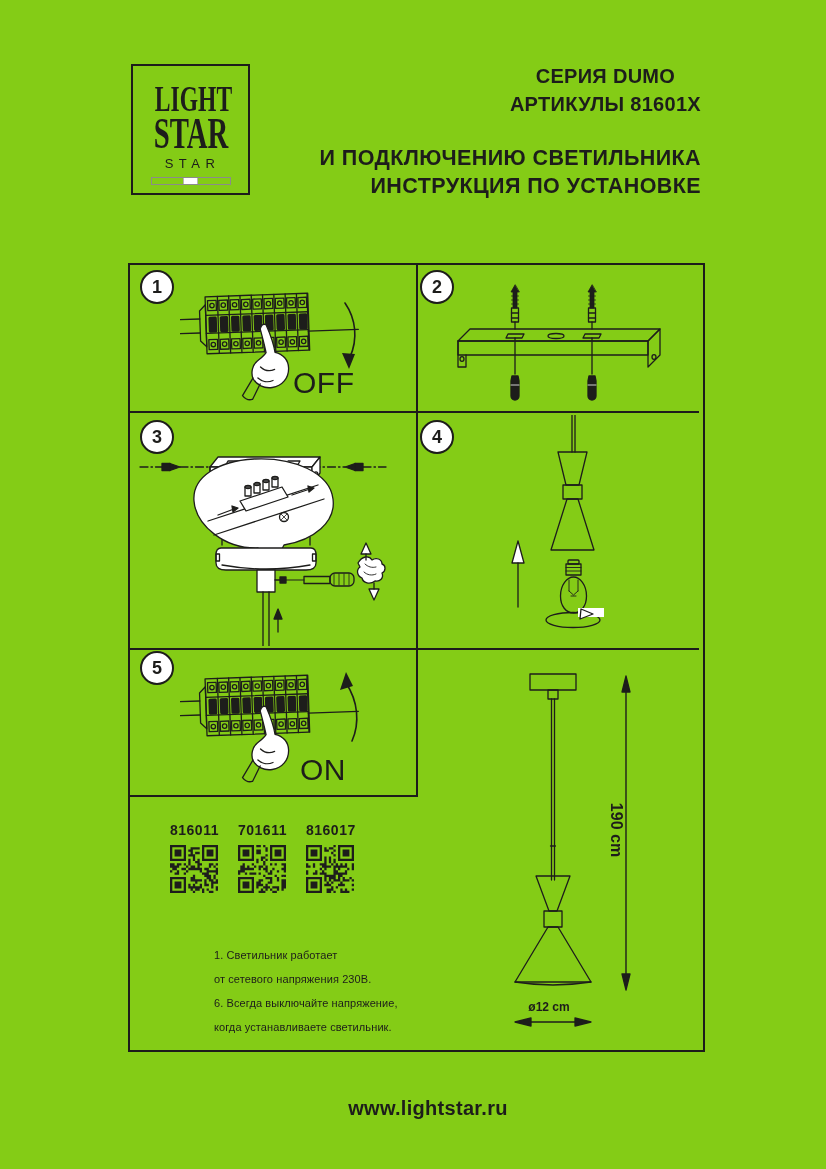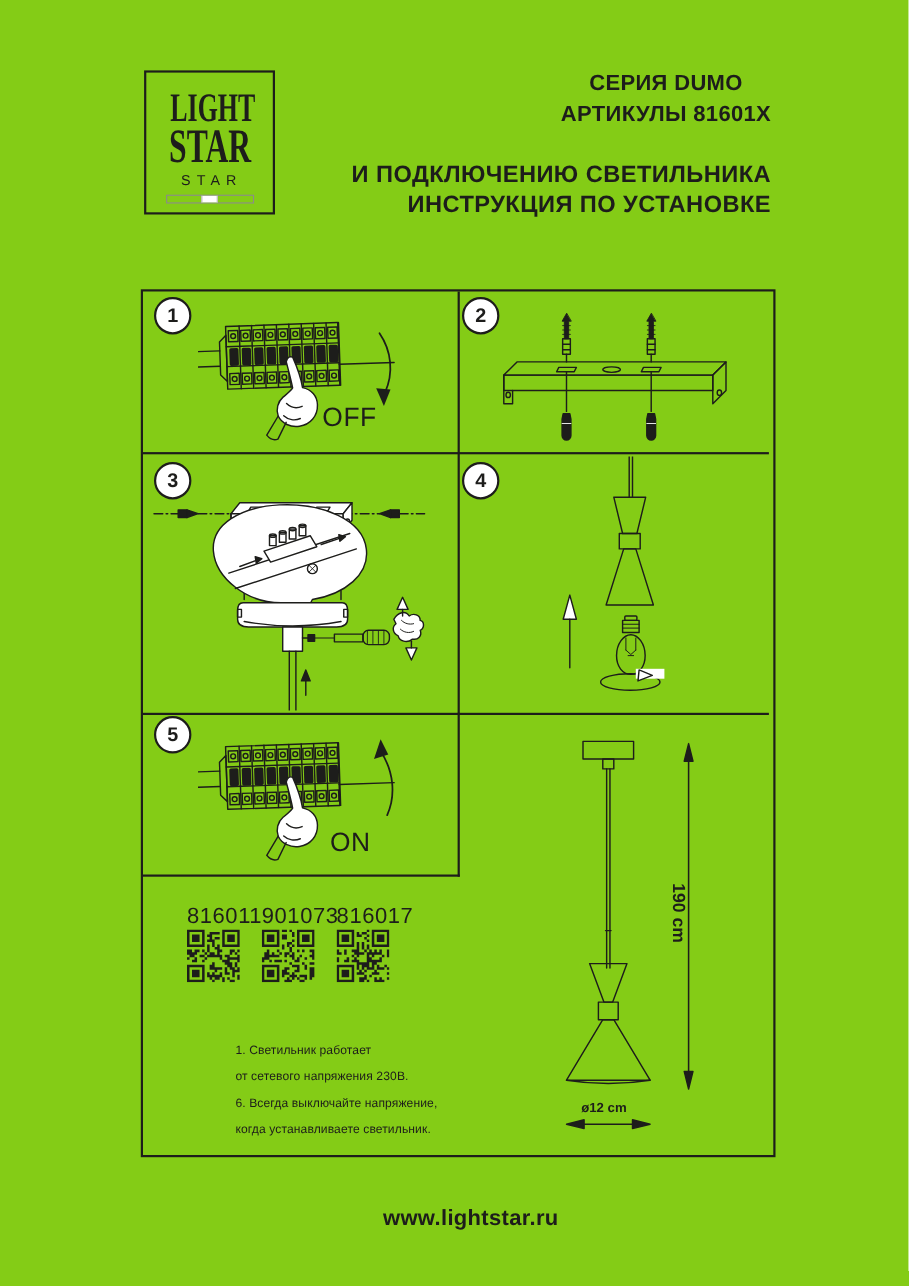--- a/index.html
+++ b/index.html
@@ -19,25 +19,25 @@
   .flag-w{width:20%;border-left:1px solid #b5b5b5;border-right:1px solid #b5b5b5;box-sizing:border-box;background:#fff;}
   .flag-r{width:40%;}
   
   .hdr-series{right:125px;top:62px;text-align:center;font-weight:bold;font-size:20px;line-height:28px;letter-spacing:0.3px;}
   .hdr-title{right:125px;top:144px;text-align:right;font-weight:bold;font-size:21.5px;line-height:28px;letter-spacing:0.4px;}
   
   .grid{left:128px;top:263px;width:573px;height:785px;border:2px solid #1d1d1b;}
   .gline{background:#1d1d1b;}
   .badge{width:34px;height:34px;border:2px solid #1d1d1b;border-radius:50%;box-sizing:border-box;
          font-size:18px;font-weight:bold;text-align:center;line-height:30px;background:#fff;}
-  .steplabel{font-size:24px;letter-spacing:0.5px;}
+  .steplabel{font-size:30px;letter-spacing:0.5px;}
   svg{display:block;}
   .draw{stroke:#1d1d1b;fill:none;stroke-width:1.3;stroke-linecap:round;stroke-linejoin:round;}
   
-  .qr-label{font-size:20px;font-weight:normal;letter-spacing:0.5px;width:60px;}
+  .qr-label{font-size:14px;font-weight:bold;letter-spacing:0.5px;width:60px;}
   .notes{font-size:11px;line-height:24px;letter-spacing:0.1px;margin-left:44px;}
   
   .dim-h{left:450px;top:555px;width:70px;height:20px;text-align:center;font-size:16px;font-weight:bold;
          transform:rotate(90deg);transform-origin:center;}
   .dim-d{left:379px;top:735px;width:80px;text-align:center;font-size:12px;font-weight:bold;}
   
   .footer{left:0;top:1097px;width:826px;text-align:center;font-weight:bold;font-size:20px;letter-spacing:0.3px;padding-left:15px;}
 </style>
 </head>
 <body>
@@ -336,21 +336,21 @@
         <path d="M79,84 C83,88 88,89 93,87 M76,95 C80,99 86,100 91,98 M71,95 L60,112 M78,101 L70,116 M60,112 C63,116 67,117 70,116"></path>
       </g>
       <g class="draw">
         <path d="M172,76 C180,58 178,36 166,18" stroke-width="1.6"></path>
         <polygon points="160,25 173,21 166,7" fill="#1d1d1b" stroke="none"></polygon>
       </g>
     </svg>
     <div class="abs steplabel" style="left:170px;top:488px;">ON</div>
 
     <div class="abs qr-label" style="left:40px;top:557px;">816011</div>
-    <div class="abs qr-label" style="left:108px;top:557px;">901073</div>
+    <div class="abs qr-label" style="left:108px;top:557px;">701611</div>
     <div class="abs qr-label" style="left:176px;top:557px;">816017</div>
     <svg class="abs qr" style="left:40px;top:580px;" width="48" height="48" viewBox="0 0 48.3 48.3">
         <path d="M0.0,0.0h2.3v2.3h-2.3zM2.3,0.0h2.3v2.3h-2.3zM4.6,0.0h2.3v2.3h-2.3zM6.9,0.0h2.3v2.3h-2.3zM9.2,0.0h2.3v2.3h-2.3zM11.5,0.0h2.3v2.3h-2.3zM13.8,0.0h2.3v2.3h-2.3zM32.2,0.0h2.3v2.3h-2.3zM34.5,0.0h2.3v2.3h-2.3zM36.8,0.0h2.3v2.3h-2.3zM39.1,0.0h2.3v2.3h-2.3zM41.4,0.0h2.3v2.3h-2.3zM43.7,0.0h2.3v2.3h-2.3zM46.0,0.0h2.3v2.3h-2.3zM0.0,2.3h2.3v2.3h-2.3zM13.8,2.3h2.3v2.3h-2.3zM20.7,2.3h2.3v2.3h-2.3zM23.0,2.3h2.3v2.3h-2.3zM25.3,2.3h2.3v2.3h-2.3zM27.6,2.3h2.3v2.3h-2.3zM32.2,2.3h2.3v2.3h-2.3zM46.0,2.3h2.3v2.3h-2.3zM0.0,4.6h2.3v2.3h-2.3zM4.6,4.6h2.3v2.3h-2.3zM6.9,4.6h2.3v2.3h-2.3zM9.2,4.6h2.3v2.3h-2.3zM13.8,4.6h2.3v2.3h-2.3zM18.4,4.6h2.3v2.3h-2.3zM20.7,4.6h2.3v2.3h-2.3zM32.2,4.6h2.3v2.3h-2.3zM36.8,4.6h2.3v2.3h-2.3zM39.1,4.6h2.3v2.3h-2.3zM41.4,4.6h2.3v2.3h-2.3zM46.0,4.6h2.3v2.3h-2.3zM0.0,6.9h2.3v2.3h-2.3zM4.6,6.9h2.3v2.3h-2.3zM6.9,6.9h2.3v2.3h-2.3zM9.2,6.9h2.3v2.3h-2.3zM13.8,6.9h2.3v2.3h-2.3zM20.7,6.9h2.3v2.3h-2.3zM25.3,6.9h2.3v2.3h-2.3zM27.6,6.9h2.3v2.3h-2.3zM32.2,6.9h2.3v2.3h-2.3zM36.8,6.9h2.3v2.3h-2.3zM39.1,6.9h2.3v2.3h-2.3zM41.4,6.9h2.3v2.3h-2.3zM46.0,6.9h2.3v2.3h-2.3zM0.0,9.2h2.3v2.3h-2.3zM4.6,9.2h2.3v2.3h-2.3zM6.9,9.2h2.3v2.3h-2.3zM9.2,9.2h2.3v2.3h-2.3zM13.8,9.2h2.3v2.3h-2.3zM18.4,9.2h2.3v2.3h-2.3zM20.7,9.2h2.3v2.3h-2.3zM23.0,9.2h2.3v2.3h-2.3zM32.2,9.2h2.3v2.3h-2.3zM36.8,9.2h2.3v2.3h-2.3zM39.1,9.2h2.3v2.3h-2.3zM41.4,9.2h2.3v2.3h-2.3zM46.0,9.2h2.3v2.3h-2.3zM0.0,11.5h2.3v2.3h-2.3zM13.8,11.5h2.3v2.3h-2.3zM23.0,11.5h2.3v2.3h-2.3zM32.2,11.5h2.3v2.3h-2.3zM46.0,11.5h2.3v2.3h-2.3zM0.0,13.8h2.3v2.3h-2.3zM2.3,13.8h2.3v2.3h-2.3zM4.6,13.8h2.3v2.3h-2.3zM6.9,13.8h2.3v2.3h-2.3zM9.2,13.8h2.3v2.3h-2.3zM11.5,13.8h2.3v2.3h-2.3zM13.8,13.8h2.3v2.3h-2.3zM18.4,13.8h2.3v2.3h-2.3zM23.0,13.8h2.3v2.3h-2.3zM27.6,13.8h2.3v2.3h-2.3zM32.2,13.8h2.3v2.3h-2.3zM34.5,13.8h2.3v2.3h-2.3zM36.8,13.8h2.3v2.3h-2.3zM39.1,13.8h2.3v2.3h-2.3zM41.4,13.8h2.3v2.3h-2.3zM43.7,13.8h2.3v2.3h-2.3zM46.0,13.8h2.3v2.3h-2.3zM18.4,16.1h2.3v2.3h-2.3zM25.3,16.1h2.3v2.3h-2.3zM27.6,16.1h2.3v2.3h-2.3zM0.0,18.4h2.3v2.3h-2.3zM2.3,18.4h2.3v2.3h-2.3zM6.9,18.4h2.3v2.3h-2.3zM9.2,18.4h2.3v2.3h-2.3zM13.8,18.4h2.3v2.3h-2.3zM18.4,18.4h2.3v2.3h-2.3zM27.6,18.4h2.3v2.3h-2.3zM29.9,18.4h2.3v2.3h-2.3zM39.1,18.4h2.3v2.3h-2.3zM41.4,18.4h2.3v2.3h-2.3zM46.0,18.4h2.3v2.3h-2.3zM0.0,20.7h2.3v2.3h-2.3zM2.3,20.7h2.3v2.3h-2.3zM4.6,20.7h2.3v2.3h-2.3zM6.9,20.7h2.3v2.3h-2.3zM16.1,20.7h2.3v2.3h-2.3zM20.7,20.7h2.3v2.3h-2.3zM23.0,20.7h2.3v2.3h-2.3zM27.6,20.7h2.3v2.3h-2.3zM39.1,20.7h2.3v2.3h-2.3zM43.7,20.7h2.3v2.3h-2.3zM2.3,23.0h2.3v2.3h-2.3zM4.6,23.0h2.3v2.3h-2.3zM11.5,23.0h2.3v2.3h-2.3zM13.8,23.0h2.3v2.3h-2.3zM18.4,23.0h2.3v2.3h-2.3zM20.7,23.0h2.3v2.3h-2.3zM23.0,23.0h2.3v2.3h-2.3zM25.3,23.0h2.3v2.3h-2.3zM27.6,23.0h2.3v2.3h-2.3zM29.9,23.0h2.3v2.3h-2.3zM34.5,23.0h2.3v2.3h-2.3zM36.8,23.0h2.3v2.3h-2.3zM46.0,23.0h2.3v2.3h-2.3zM0.0,25.3h2.3v2.3h-2.3zM6.9,25.3h2.3v2.3h-2.3zM16.1,25.3h2.3v2.3h-2.3zM29.9,25.3h2.3v2.3h-2.3zM36.8,25.3h2.3v2.3h-2.3zM39.1,25.3h2.3v2.3h-2.3zM41.4,25.3h2.3v2.3h-2.3zM43.7,25.3h2.3v2.3h-2.3zM46.0,25.3h2.3v2.3h-2.3zM4.6,27.6h2.3v2.3h-2.3zM6.9,27.6h2.3v2.3h-2.3zM13.8,27.6h2.3v2.3h-2.3zM32.2,27.6h2.3v2.3h-2.3zM34.5,27.6h2.3v2.3h-2.3zM36.8,27.6h2.3v2.3h-2.3zM46.0,27.6h2.3v2.3h-2.3zM23.0,29.9h2.3v2.3h-2.3zM34.5,29.9h2.3v2.3h-2.3zM36.8,29.9h2.3v2.3h-2.3zM39.1,29.9h2.3v2.3h-2.3zM43.7,29.9h2.3v2.3h-2.3zM0.0,32.2h2.3v2.3h-2.3zM2.3,32.2h2.3v2.3h-2.3zM4.6,32.2h2.3v2.3h-2.3zM6.9,32.2h2.3v2.3h-2.3zM9.2,32.2h2.3v2.3h-2.3zM11.5,32.2h2.3v2.3h-2.3zM13.8,32.2h2.3v2.3h-2.3zM20.7,32.2h2.3v2.3h-2.3zM23.0,32.2h2.3v2.3h-2.3zM36.8,32.2h2.3v2.3h-2.3zM39.1,32.2h2.3v2.3h-2.3zM43.7,32.2h2.3v2.3h-2.3zM0.0,34.5h2.3v2.3h-2.3zM13.8,34.5h2.3v2.3h-2.3zM20.7,34.5h2.3v2.3h-2.3zM23.0,34.5h2.3v2.3h-2.3zM25.3,34.5h2.3v2.3h-2.3zM27.6,34.5h2.3v2.3h-2.3zM29.9,34.5h2.3v2.3h-2.3zM34.5,34.5h2.3v2.3h-2.3zM39.1,34.5h2.3v2.3h-2.3zM41.4,34.5h2.3v2.3h-2.3zM46.0,34.5h2.3v2.3h-2.3zM0.0,36.8h2.3v2.3h-2.3zM4.6,36.8h2.3v2.3h-2.3zM6.9,36.8h2.3v2.3h-2.3zM9.2,36.8h2.3v2.3h-2.3zM13.8,36.8h2.3v2.3h-2.3zM25.3,36.8h2.3v2.3h-2.3zM34.5,36.8h2.3v2.3h-2.3zM41.4,36.8h2.3v2.3h-2.3zM43.7,36.8h2.3v2.3h-2.3zM46.0,36.8h2.3v2.3h-2.3zM0.0,39.1h2.3v2.3h-2.3zM4.6,39.1h2.3v2.3h-2.3zM6.9,39.1h2.3v2.3h-2.3zM9.2,39.1h2.3v2.3h-2.3zM13.8,39.1h2.3v2.3h-2.3zM18.4,39.1h2.3v2.3h-2.3zM23.0,39.1h2.3v2.3h-2.3zM29.9,39.1h2.3v2.3h-2.3zM34.5,39.1h2.3v2.3h-2.3zM36.8,39.1h2.3v2.3h-2.3zM41.4,39.1h2.3v2.3h-2.3zM0.0,41.4h2.3v2.3h-2.3zM4.6,41.4h2.3v2.3h-2.3zM6.9,41.4h2.3v2.3h-2.3zM9.2,41.4h2.3v2.3h-2.3zM13.8,41.4h2.3v2.3h-2.3zM18.4,41.4h2.3v2.3h-2.3zM20.7,41.4h2.3v2.3h-2.3zM23.0,41.4h2.3v2.3h-2.3zM25.3,41.4h2.3v2.3h-2.3zM27.6,41.4h2.3v2.3h-2.3zM29.9,41.4h2.3v2.3h-2.3zM41.4,41.4h2.3v2.3h-2.3zM46.0,41.4h2.3v2.3h-2.3zM0.0,43.7h2.3v2.3h-2.3zM13.8,43.7h2.3v2.3h-2.3zM20.7,43.7h2.3v2.3h-2.3zM25.3,43.7h2.3v2.3h-2.3zM27.6,43.7h2.3v2.3h-2.3zM32.2,43.7h2.3v2.3h-2.3zM36.8,43.7h2.3v2.3h-2.3zM46.0,43.7h2.3v2.3h-2.3zM0.0,46.0h2.3v2.3h-2.3zM2.3,46.0h2.3v2.3h-2.3zM4.6,46.0h2.3v2.3h-2.3zM6.9,46.0h2.3v2.3h-2.3zM9.2,46.0h2.3v2.3h-2.3zM11.5,46.0h2.3v2.3h-2.3zM13.8,46.0h2.3v2.3h-2.3zM23.0,46.0h2.3v2.3h-2.3zM32.2,46.0h2.3v2.3h-2.3zM39.1,46.0h2.3v2.3h-2.3zM41.4,46.0h2.3v2.3h-2.3z" fill="#1d1d1b"></path>
       </svg>
     <svg class="abs qr" style="left:108px;top:580px;" width="48" height="48" viewBox="0 0 48.3 48.3">
         <path d="M0.0,0.0h2.3v2.3h-2.3zM2.3,0.0h2.3v2.3h-2.3zM4.6,0.0h2.3v2.3h-2.3zM6.9,0.0h2.3v2.3h-2.3zM9.2,0.0h2.3v2.3h-2.3zM11.5,0.0h2.3v2.3h-2.3zM13.8,0.0h2.3v2.3h-2.3zM18.4,0.0h2.3v2.3h-2.3zM20.7,0.0h2.3v2.3h-2.3zM25.3,0.0h2.3v2.3h-2.3zM32.2,0.0h2.3v2.3h-2.3zM34.5,0.0h2.3v2.3h-2.3zM36.8,0.0h2.3v2.3h-2.3zM39.1,0.0h2.3v2.3h-2.3zM41.4,0.0h2.3v2.3h-2.3zM43.7,0.0h2.3v2.3h-2.3zM46.0,0.0h2.3v2.3h-2.3zM0.0,2.3h2.3v2.3h-2.3zM13.8,2.3h2.3v2.3h-2.3zM27.6,2.3h2.3v2.3h-2.3zM32.2,2.3h2.3v2.3h-2.3zM46.0,2.3h2.3v2.3h-2.3zM0.0,4.6h2.3v2.3h-2.3zM4.6,4.6h2.3v2.3h-2.3zM6.9,4.6h2.3v2.3h-2.3zM9.2,4.6h2.3v2.3h-2.3zM13.8,4.6h2.3v2.3h-2.3zM18.4,4.6h2.3v2.3h-2.3zM20.7,4.6h2.3v2.3h-2.3zM27.6,4.6h2.3v2.3h-2.3zM32.2,4.6h2.3v2.3h-2.3zM36.8,4.6h2.3v2.3h-2.3zM39.1,4.6h2.3v2.3h-2.3zM41.4,4.6h2.3v2.3h-2.3zM46.0,4.6h2.3v2.3h-2.3zM0.0,6.9h2.3v2.3h-2.3zM4.6,6.9h2.3v2.3h-2.3zM6.9,6.9h2.3v2.3h-2.3zM9.2,6.9h2.3v2.3h-2.3zM13.8,6.9h2.3v2.3h-2.3zM18.4,6.9h2.3v2.3h-2.3zM20.7,6.9h2.3v2.3h-2.3zM32.2,6.9h2.3v2.3h-2.3zM36.8,6.9h2.3v2.3h-2.3zM39.1,6.9h2.3v2.3h-2.3zM41.4,6.9h2.3v2.3h-2.3zM46.0,6.9h2.3v2.3h-2.3zM0.0,9.2h2.3v2.3h-2.3zM4.6,9.2h2.3v2.3h-2.3zM6.9,9.2h2.3v2.3h-2.3zM9.2,9.2h2.3v2.3h-2.3zM13.8,9.2h2.3v2.3h-2.3zM27.6,9.2h2.3v2.3h-2.3zM32.2,9.2h2.3v2.3h-2.3zM36.8,9.2h2.3v2.3h-2.3zM39.1,9.2h2.3v2.3h-2.3zM41.4,9.2h2.3v2.3h-2.3zM46.0,9.2h2.3v2.3h-2.3zM0.0,11.5h2.3v2.3h-2.3zM13.8,11.5h2.3v2.3h-2.3zM23.0,11.5h2.3v2.3h-2.3zM25.3,11.5h2.3v2.3h-2.3zM32.2,11.5h2.3v2.3h-2.3zM46.0,11.5h2.3v2.3h-2.3zM0.0,13.8h2.3v2.3h-2.3zM2.3,13.8h2.3v2.3h-2.3zM4.6,13.8h2.3v2.3h-2.3zM6.9,13.8h2.3v2.3h-2.3zM9.2,13.8h2.3v2.3h-2.3zM11.5,13.8h2.3v2.3h-2.3zM13.8,13.8h2.3v2.3h-2.3zM18.4,13.8h2.3v2.3h-2.3zM23.0,13.8h2.3v2.3h-2.3zM27.6,13.8h2.3v2.3h-2.3zM32.2,13.8h2.3v2.3h-2.3zM34.5,13.8h2.3v2.3h-2.3zM36.8,13.8h2.3v2.3h-2.3zM39.1,13.8h2.3v2.3h-2.3zM41.4,13.8h2.3v2.3h-2.3zM43.7,13.8h2.3v2.3h-2.3zM46.0,13.8h2.3v2.3h-2.3zM18.4,16.1h2.3v2.3h-2.3zM25.3,16.1h2.3v2.3h-2.3zM4.6,18.4h2.3v2.3h-2.3zM13.8,18.4h2.3v2.3h-2.3zM25.3,18.4h2.3v2.3h-2.3zM32.2,18.4h2.3v2.3h-2.3zM36.8,18.4h2.3v2.3h-2.3zM43.7,18.4h2.3v2.3h-2.3zM46.0,18.4h2.3v2.3h-2.3zM2.3,20.7h2.3v2.3h-2.3zM4.6,20.7h2.3v2.3h-2.3zM9.2,20.7h2.3v2.3h-2.3zM16.1,20.7h2.3v2.3h-2.3zM20.7,20.7h2.3v2.3h-2.3zM23.0,20.7h2.3v2.3h-2.3zM27.6,20.7h2.3v2.3h-2.3zM46.0,20.7h2.3v2.3h-2.3zM2.3,23.0h2.3v2.3h-2.3zM4.6,23.0h2.3v2.3h-2.3zM6.9,23.0h2.3v2.3h-2.3zM9.2,23.0h2.3v2.3h-2.3zM11.5,23.0h2.3v2.3h-2.3zM13.8,23.0h2.3v2.3h-2.3zM20.7,23.0h2.3v2.3h-2.3zM25.3,23.0h2.3v2.3h-2.3zM27.6,23.0h2.3v2.3h-2.3zM34.5,23.0h2.3v2.3h-2.3zM43.7,23.0h2.3v2.3h-2.3zM46.0,23.0h2.3v2.3h-2.3zM0.0,25.3h2.3v2.3h-2.3zM2.3,25.3h2.3v2.3h-2.3zM4.6,25.3h2.3v2.3h-2.3zM27.6,25.3h2.3v2.3h-2.3zM32.2,25.3h2.3v2.3h-2.3zM39.1,25.3h2.3v2.3h-2.3zM46.0,25.3h2.3v2.3h-2.3zM0.0,27.6h2.3v2.3h-2.3zM6.9,27.6h2.3v2.3h-2.3zM11.5,27.6h2.3v2.3h-2.3zM13.8,27.6h2.3v2.3h-2.3zM16.1,27.6h2.3v2.3h-2.3zM20.7,27.6h2.3v2.3h-2.3zM29.9,27.6h2.3v2.3h-2.3zM32.2,27.6h2.3v2.3h-2.3zM25.3,29.9h2.3v2.3h-2.3zM36.8,29.9h2.3v2.3h-2.3zM43.7,29.9h2.3v2.3h-2.3zM46.0,29.9h2.3v2.3h-2.3zM0.0,32.2h2.3v2.3h-2.3zM2.3,32.2h2.3v2.3h-2.3zM4.6,32.2h2.3v2.3h-2.3zM6.9,32.2h2.3v2.3h-2.3zM9.2,32.2h2.3v2.3h-2.3zM11.5,32.2h2.3v2.3h-2.3zM13.8,32.2h2.3v2.3h-2.3zM27.6,32.2h2.3v2.3h-2.3zM29.9,32.2h2.3v2.3h-2.3zM32.2,32.2h2.3v2.3h-2.3zM39.1,32.2h2.3v2.3h-2.3zM0.0,34.5h2.3v2.3h-2.3zM13.8,34.5h2.3v2.3h-2.3zM20.7,34.5h2.3v2.3h-2.3zM23.0,34.5h2.3v2.3h-2.3zM32.2,34.5h2.3v2.3h-2.3zM39.1,34.5h2.3v2.3h-2.3zM43.7,34.5h2.3v2.3h-2.3zM46.0,34.5h2.3v2.3h-2.3zM0.0,36.8h2.3v2.3h-2.3zM4.6,36.8h2.3v2.3h-2.3zM6.9,36.8h2.3v2.3h-2.3zM9.2,36.8h2.3v2.3h-2.3zM13.8,36.8h2.3v2.3h-2.3zM18.4,36.8h2.3v2.3h-2.3zM20.7,36.8h2.3v2.3h-2.3zM29.9,36.8h2.3v2.3h-2.3zM32.2,36.8h2.3v2.3h-2.3zM43.7,36.8h2.3v2.3h-2.3zM46.0,36.8h2.3v2.3h-2.3zM0.0,39.1h2.3v2.3h-2.3zM4.6,39.1h2.3v2.3h-2.3zM6.9,39.1h2.3v2.3h-2.3zM9.2,39.1h2.3v2.3h-2.3zM13.8,39.1h2.3v2.3h-2.3zM18.4,39.1h2.3v2.3h-2.3zM20.7,39.1h2.3v2.3h-2.3zM23.0,39.1h2.3v2.3h-2.3zM27.6,39.1h2.3v2.3h-2.3zM43.7,39.1h2.3v2.3h-2.3zM46.0,39.1h2.3v2.3h-2.3zM0.0,41.4h2.3v2.3h-2.3zM4.6,41.4h2.3v2.3h-2.3zM6.9,41.4h2.3v2.3h-2.3zM9.2,41.4h2.3v2.3h-2.3zM13.8,41.4h2.3v2.3h-2.3zM18.4,41.4h2.3v2.3h-2.3zM25.3,41.4h2.3v2.3h-2.3zM27.6,41.4h2.3v2.3h-2.3zM29.9,41.4h2.3v2.3h-2.3zM34.5,41.4h2.3v2.3h-2.3zM36.8,41.4h2.3v2.3h-2.3zM39.1,41.4h2.3v2.3h-2.3zM43.7,41.4h2.3v2.3h-2.3zM46.0,41.4h2.3v2.3h-2.3zM0.0,43.7h2.3v2.3h-2.3zM13.8,43.7h2.3v2.3h-2.3zM23.0,43.7h2.3v2.3h-2.3zM27.6,43.7h2.3v2.3h-2.3zM32.2,43.7h2.3v2.3h-2.3zM39.1,43.7h2.3v2.3h-2.3zM43.7,43.7h2.3v2.3h-2.3zM0.0,46.0h2.3v2.3h-2.3zM2.3,46.0h2.3v2.3h-2.3zM4.6,46.0h2.3v2.3h-2.3zM6.9,46.0h2.3v2.3h-2.3zM9.2,46.0h2.3v2.3h-2.3zM11.5,46.0h2.3v2.3h-2.3zM13.8,46.0h2.3v2.3h-2.3zM20.7,46.0h2.3v2.3h-2.3zM23.0,46.0h2.3v2.3h-2.3zM25.3,46.0h2.3v2.3h-2.3zM34.5,46.0h2.3v2.3h-2.3zM36.8,46.0h2.3v2.3h-2.3z" fill="#1d1d1b"></path>
       </svg>
     <svg class="abs qr" style="left:176px;top:580px;" width="48" height="48" viewBox="0 0 48.3 48.3">
         <path d="M0.0,0.0h2.3v2.3h-2.3zM2.3,0.0h2.3v2.3h-2.3zM4.6,0.0h2.3v2.3h-2.3zM6.9,0.0h2.3v2.3h-2.3zM9.2,0.0h2.3v2.3h-2.3zM11.5,0.0h2.3v2.3h-2.3zM13.8,0.0h2.3v2.3h-2.3zM27.6,0.0h2.3v2.3h-2.3zM32.2,0.0h2.3v2.3h-2.3zM34.5,0.0h2.3v2.3h-2.3zM36.8,0.0h2.3v2.3h-2.3zM39.1,0.0h2.3v2.3h-2.3zM41.4,0.0h2.3v2.3h-2.3zM43.7,0.0h2.3v2.3h-2.3zM46.0,0.0h2.3v2.3h-2.3zM0.0,2.3h2.3v2.3h-2.3zM13.8,2.3h2.3v2.3h-2.3zM18.4,2.3h2.3v2.3h-2.3zM23.0,2.3h2.3v2.3h-2.3zM25.3,2.3h2.3v2.3h-2.3zM32.2,2.3h2.3v2.3h-2.3zM46.0,2.3h2.3v2.3h-2.3zM0.0,4.6h2.3v2.3h-2.3zM4.6,4.6h2.3v2.3h-2.3zM6.9,4.6h2.3v2.3h-2.3zM9.2,4.6h2.3v2.3h-2.3zM13.8,4.6h2.3v2.3h-2.3zM18.4,4.6h2.3v2.3h-2.3zM20.7,4.6h2.3v2.3h-2.3zM27.6,4.6h2.3v2.3h-2.3zM32.2,4.6h2.3v2.3h-2.3zM36.8,4.6h2.3v2.3h-2.3zM39.1,4.6h2.3v2.3h-2.3zM41.4,4.6h2.3v2.3h-2.3zM46.0,4.6h2.3v2.3h-2.3zM0.0,6.9h2.3v2.3h-2.3zM4.6,6.9h2.3v2.3h-2.3zM6.9,6.9h2.3v2.3h-2.3zM9.2,6.9h2.3v2.3h-2.3zM13.8,6.9h2.3v2.3h-2.3zM25.3,6.9h2.3v2.3h-2.3zM32.2,6.9h2.3v2.3h-2.3zM36.8,6.9h2.3v2.3h-2.3zM39.1,6.9h2.3v2.3h-2.3zM41.4,6.9h2.3v2.3h-2.3zM46.0,6.9h2.3v2.3h-2.3zM0.0,9.2h2.3v2.3h-2.3zM4.6,9.2h2.3v2.3h-2.3zM6.9,9.2h2.3v2.3h-2.3zM9.2,9.2h2.3v2.3h-2.3zM13.8,9.2h2.3v2.3h-2.3zM27.6,9.2h2.3v2.3h-2.3zM32.2,9.2h2.3v2.3h-2.3zM36.8,9.2h2.3v2.3h-2.3zM39.1,9.2h2.3v2.3h-2.3zM41.4,9.2h2.3v2.3h-2.3zM46.0,9.2h2.3v2.3h-2.3zM0.0,11.5h2.3v2.3h-2.3zM13.8,11.5h2.3v2.3h-2.3zM18.4,11.5h2.3v2.3h-2.3zM23.0,11.5h2.3v2.3h-2.3zM32.2,11.5h2.3v2.3h-2.3zM46.0,11.5h2.3v2.3h-2.3zM0.0,13.8h2.3v2.3h-2.3zM2.3,13.8h2.3v2.3h-2.3zM4.6,13.8h2.3v2.3h-2.3zM6.9,13.8h2.3v2.3h-2.3zM9.2,13.8h2.3v2.3h-2.3zM11.5,13.8h2.3v2.3h-2.3zM13.8,13.8h2.3v2.3h-2.3zM18.4,13.8h2.3v2.3h-2.3zM23.0,13.8h2.3v2.3h-2.3zM27.6,13.8h2.3v2.3h-2.3zM32.2,13.8h2.3v2.3h-2.3zM34.5,13.8h2.3v2.3h-2.3zM36.8,13.8h2.3v2.3h-2.3zM39.1,13.8h2.3v2.3h-2.3zM41.4,13.8h2.3v2.3h-2.3zM43.7,13.8h2.3v2.3h-2.3zM46.0,13.8h2.3v2.3h-2.3zM18.4,16.1h2.3v2.3h-2.3zM23.0,16.1h2.3v2.3h-2.3zM27.6,16.1h2.3v2.3h-2.3zM0.0,18.4h2.3v2.3h-2.3zM6.9,18.4h2.3v2.3h-2.3zM13.8,18.4h2.3v2.3h-2.3zM16.1,18.4h2.3v2.3h-2.3zM18.4,18.4h2.3v2.3h-2.3zM25.3,18.4h2.3v2.3h-2.3zM29.9,18.4h2.3v2.3h-2.3zM34.5,18.4h2.3v2.3h-2.3zM39.1,18.4h2.3v2.3h-2.3zM46.0,18.4h2.3v2.3h-2.3zM0.0,20.7h2.3v2.3h-2.3zM2.3,20.7h2.3v2.3h-2.3zM6.9,20.7h2.3v2.3h-2.3zM16.1,20.7h2.3v2.3h-2.3zM18.4,20.7h2.3v2.3h-2.3zM20.7,20.7h2.3v2.3h-2.3zM23.0,20.7h2.3v2.3h-2.3zM27.6,20.7h2.3v2.3h-2.3zM29.9,20.7h2.3v2.3h-2.3zM32.2,20.7h2.3v2.3h-2.3zM34.5,20.7h2.3v2.3h-2.3zM36.8,20.7h2.3v2.3h-2.3zM39.1,20.7h2.3v2.3h-2.3zM46.0,20.7h2.3v2.3h-2.3zM13.8,23.0h2.3v2.3h-2.3zM18.4,23.0h2.3v2.3h-2.3zM27.6,23.0h2.3v2.3h-2.3zM32.2,23.0h2.3v2.3h-2.3zM41.4,23.0h2.3v2.3h-2.3zM46.0,23.0h2.3v2.3h-2.3zM0.0,25.3h2.3v2.3h-2.3zM9.2,25.3h2.3v2.3h-2.3zM16.1,25.3h2.3v2.3h-2.3zM27.6,25.3h2.3v2.3h-2.3zM29.9,25.3h2.3v2.3h-2.3zM39.1,25.3h2.3v2.3h-2.3zM0.0,27.6h2.3v2.3h-2.3zM6.9,27.6h2.3v2.3h-2.3zM9.2,27.6h2.3v2.3h-2.3zM13.8,27.6h2.3v2.3h-2.3zM16.1,27.6h2.3v2.3h-2.3zM18.4,27.6h2.3v2.3h-2.3zM27.6,27.6h2.3v2.3h-2.3zM29.9,27.6h2.3v2.3h-2.3zM32.2,27.6h2.3v2.3h-2.3zM34.5,27.6h2.3v2.3h-2.3zM36.8,27.6h2.3v2.3h-2.3zM39.1,27.6h2.3v2.3h-2.3zM18.4,29.9h2.3v2.3h-2.3zM20.7,29.9h2.3v2.3h-2.3zM23.0,29.9h2.3v2.3h-2.3zM25.3,29.9h2.3v2.3h-2.3zM27.6,29.9h2.3v2.3h-2.3zM32.2,29.9h2.3v2.3h-2.3zM34.5,29.9h2.3v2.3h-2.3zM0.0,32.2h2.3v2.3h-2.3zM2.3,32.2h2.3v2.3h-2.3zM4.6,32.2h2.3v2.3h-2.3zM6.9,32.2h2.3v2.3h-2.3zM9.2,32.2h2.3v2.3h-2.3zM11.5,32.2h2.3v2.3h-2.3zM13.8,32.2h2.3v2.3h-2.3zM18.4,32.2h2.3v2.3h-2.3zM23.0,32.2h2.3v2.3h-2.3zM25.3,32.2h2.3v2.3h-2.3zM27.6,32.2h2.3v2.3h-2.3zM32.2,32.2h2.3v2.3h-2.3zM36.8,32.2h2.3v2.3h-2.3zM43.7,32.2h2.3v2.3h-2.3zM0.0,34.5h2.3v2.3h-2.3zM13.8,34.5h2.3v2.3h-2.3zM18.4,34.5h2.3v2.3h-2.3zM23.0,34.5h2.3v2.3h-2.3zM27.6,34.5h2.3v2.3h-2.3zM29.9,34.5h2.3v2.3h-2.3zM32.2,34.5h2.3v2.3h-2.3zM36.8,34.5h2.3v2.3h-2.3zM39.1,34.5h2.3v2.3h-2.3zM41.4,34.5h2.3v2.3h-2.3zM46.0,34.5h2.3v2.3h-2.3zM0.0,36.8h2.3v2.3h-2.3zM4.6,36.8h2.3v2.3h-2.3zM6.9,36.8h2.3v2.3h-2.3zM9.2,36.8h2.3v2.3h-2.3zM13.8,36.8h2.3v2.3h-2.3zM20.7,36.8h2.3v2.3h-2.3zM25.3,36.8h2.3v2.3h-2.3zM34.5,36.8h2.3v2.3h-2.3zM0.0,39.1h2.3v2.3h-2.3zM4.6,39.1h2.3v2.3h-2.3zM6.9,39.1h2.3v2.3h-2.3zM9.2,39.1h2.3v2.3h-2.3zM13.8,39.1h2.3v2.3h-2.3zM18.4,39.1h2.3v2.3h-2.3zM20.7,39.1h2.3v2.3h-2.3zM23.0,39.1h2.3v2.3h-2.3zM32.2,39.1h2.3v2.3h-2.3zM34.5,39.1h2.3v2.3h-2.3zM36.8,39.1h2.3v2.3h-2.3zM46.0,39.1h2.3v2.3h-2.3zM0.0,41.4h2.3v2.3h-2.3zM4.6,41.4h2.3v2.3h-2.3zM6.9,41.4h2.3v2.3h-2.3zM9.2,41.4h2.3v2.3h-2.3zM13.8,41.4h2.3v2.3h-2.3zM25.3,41.4h2.3v2.3h-2.3zM29.9,41.4h2.3v2.3h-2.3zM0.0,43.7h2.3v2.3h-2.3zM13.8,43.7h2.3v2.3h-2.3zM20.7,43.7h2.3v2.3h-2.3zM23.0,43.7h2.3v2.3h-2.3zM25.3,43.7h2.3v2.3h-2.3zM34.5,43.7h2.3v2.3h-2.3zM39.1,43.7h2.3v2.3h-2.3zM46.0,43.7h2.3v2.3h-2.3zM0.0,46.0h2.3v2.3h-2.3zM2.3,46.0h2.3v2.3h-2.3zM4.6,46.0h2.3v2.3h-2.3zM6.9,46.0h2.3v2.3h-2.3zM9.2,46.0h2.3v2.3h-2.3zM11.5,46.0h2.3v2.3h-2.3zM13.8,46.0h2.3v2.3h-2.3zM20.7,46.0h2.3v2.3h-2.3zM23.0,46.0h2.3v2.3h-2.3zM27.6,46.0h2.3v2.3h-2.3zM34.5,46.0h2.3v2.3h-2.3zM36.8,46.0h2.3v2.3h-2.3zM39.1,46.0h2.3v2.3h-2.3zM41.4,46.0h2.3v2.3h-2.3z" fill="#1d1d1b"></path>
       </svg>

